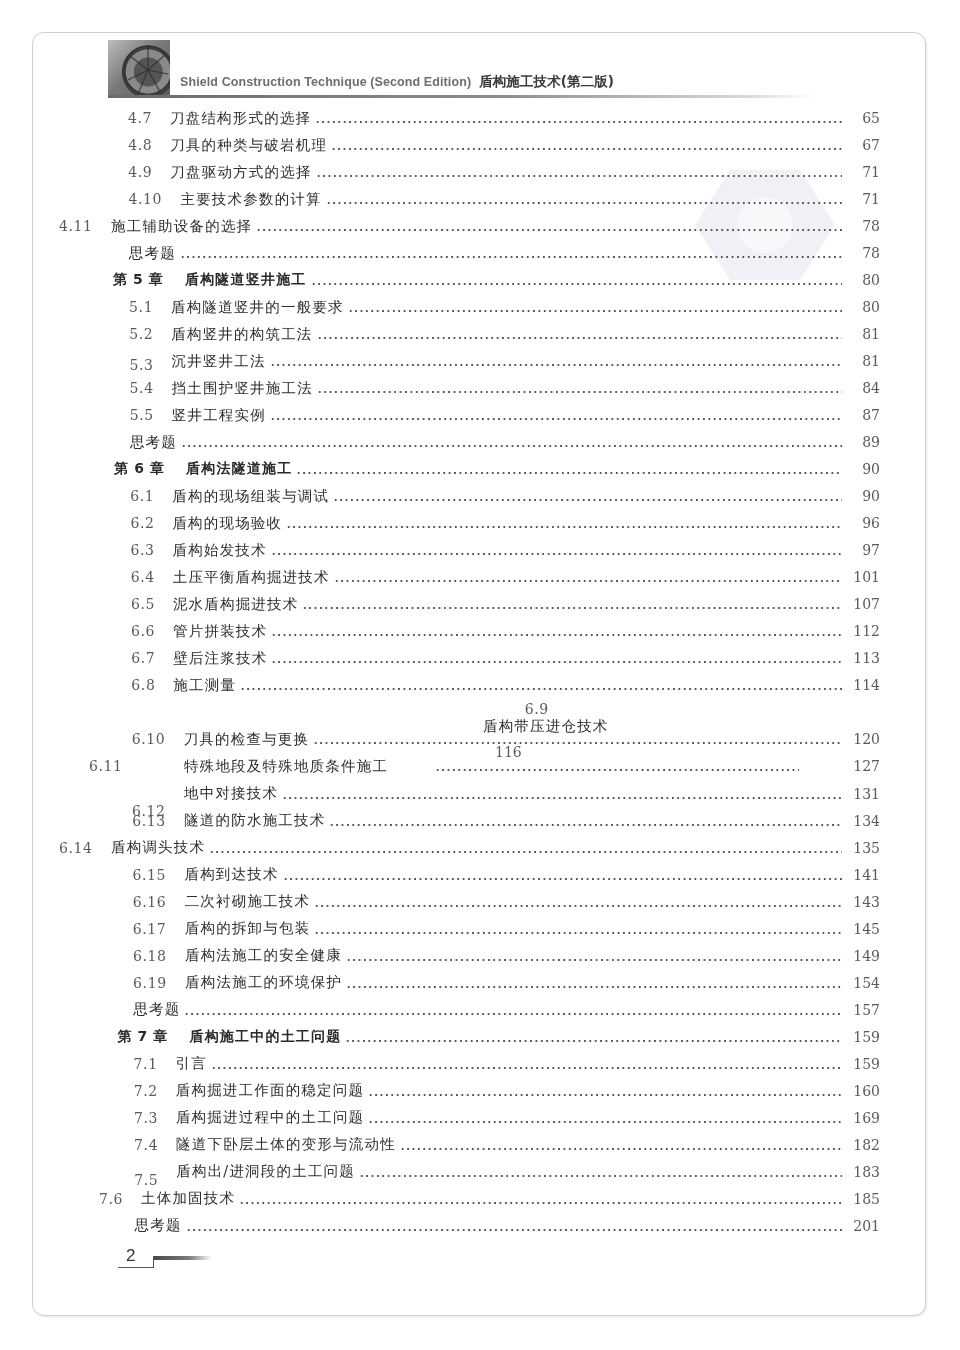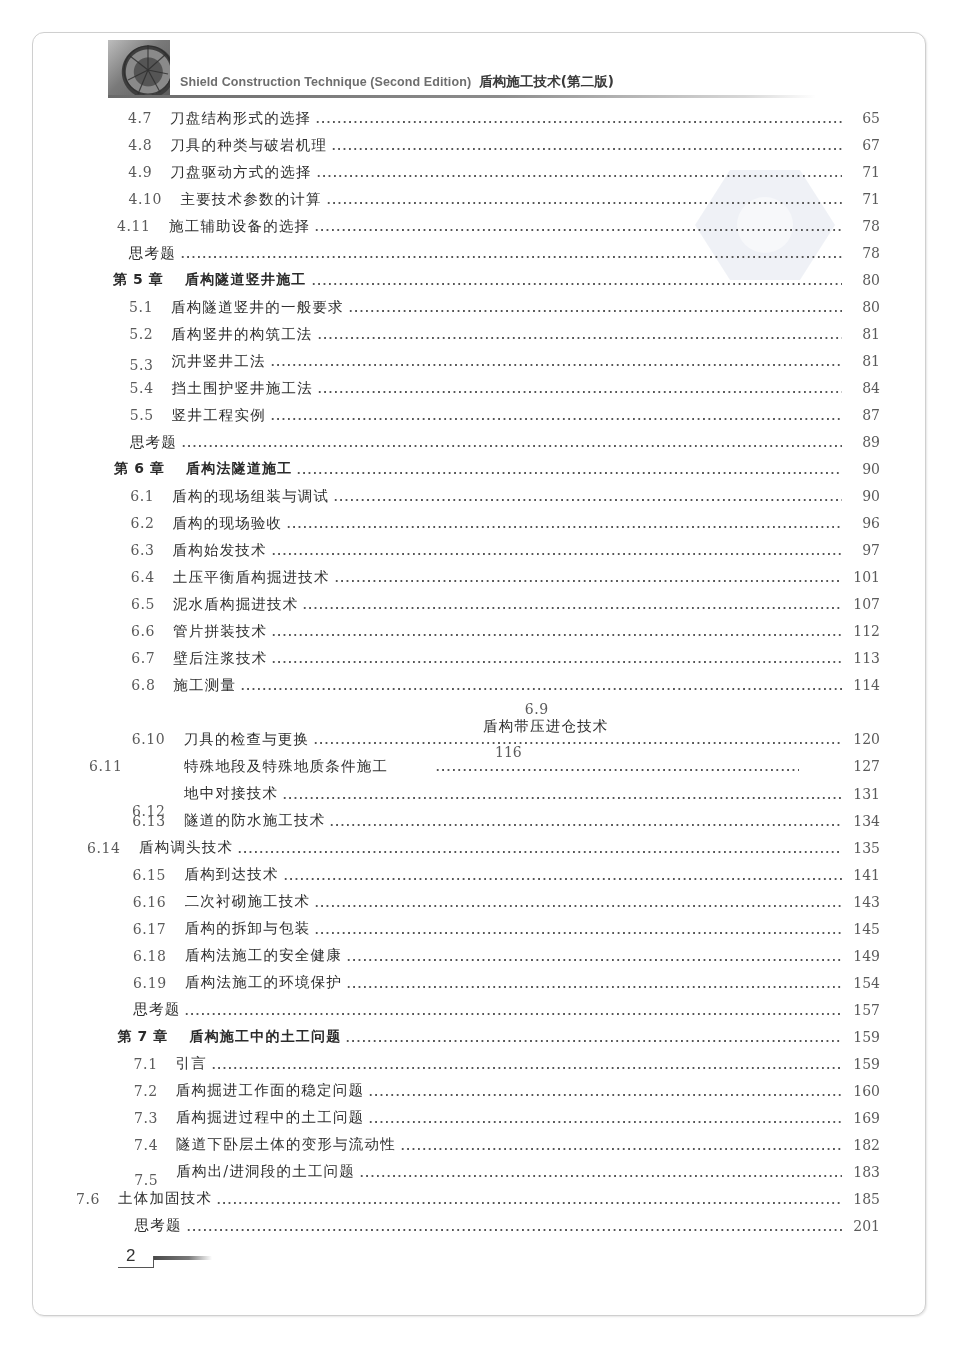--- a/index.html
+++ b/index.html
@@ -124,21 +124,21 @@
       <span class="title">刀盘驱动方式的选择</span>
       <span class="leader"></span>
       <span class="page">71</span>
     </div>
     <div class="toc-row section" style="top: 188.06px; padding-left: 128.48px; box-sizing: border-box;">
       <span class="num" style="display: inline-block; width: 52px;">4.10</span>
       <span class="title">主要技术参数的计算</span>
       <span class="leader"></span>
       <span class="page">71</span>
     </div>
-    <div class="toc-row section" style="top: 215.08px; padding-left: 117px; box-sizing: border-box;">
+    <div class="toc-row section" style="top: 215.08px; padding-left: 59px; box-sizing: border-box;">
       <span class="num" style="display: inline-block; width: 52px;">4.11</span>
       <span class="title">施工辅助设备的选择</span>
       <span class="leader"></span>
       <span class="page">78</span>
     </div>
     <div class="toc-row exercise" style="top: 242.1px; padding-left: 128.8px; box-sizing: border-box;">
       <span class="title">思考题</span>
       <span class="leader"></span>
       <span class="page">78</span>
     </div>
@@ -260,21 +260,21 @@
       <span class="title">地中对接技术</span>
       <span class="leader"></span>
       <span class="page">131</span>
     </div>
     <div class="toc-row section" style="top: 809.52px; padding-left: 132.16px; box-sizing: border-box;">
       <span class="num" style="display: inline-block; width: 52px;">6.13</span>
       <span class="title">隧道的防水施工技术</span>
       <span class="leader"></span>
       <span class="page">134</span>
     </div>
-    <div class="toc-row section" style="top: 836.54px; padding-left: 87px; box-sizing: border-box;">
+    <div class="toc-row section" style="top: 836.54px; padding-left: 59px; box-sizing: border-box;">
       <span class="num" style="display: inline-block; width: 52px;">6.14</span>
       <span class="title">盾构调头技术</span>
       <span class="leader"></span>
       <span class="page">135</span>
     </div>
     <div class="toc-row section" style="top: 863.56px; padding-left: 132.48px; box-sizing: border-box;">
       <span class="num" style="display: inline-block; width: 52px;">6.15</span>
       <span class="title">盾构到达技术</span>
       <span class="leader"></span>
       <span class="page">141</span>
@@ -337,21 +337,21 @@
       <span class="title">隧道下卧层土体的变形与流动性</span>
       <span class="leader"></span>
       <span class="page">182</span>
     </div>
     <div class="toc-row section" style="top: 1160.78px; padding-left: 134.24px; box-sizing: border-box;">
       <span class="num" style="display: inline-block; width: 42px; margin-top: 16px;">7.5</span>
       <span class="title">盾构出/进洞段的土工问题</span>
       <span class="leader"></span>
       <span class="page">183</span>
     </div>
-    <div class="toc-row section" style="top: 1187.8px; padding-left: 76px; box-sizing: border-box;">
+    <div class="toc-row section" style="top: 1187.8px; padding-left: 99px; box-sizing: border-box;">
       <span class="num" style="display: inline-block; width: 42px;">7.6</span>
       <span class="title">土体加固技术</span>
       <span class="leader"></span>
       <span class="page">185</span>
     </div>
     <div class="toc-row exercise" style="top: 1214.82px; padding-left: 134.56px; box-sizing: border-box;">
       <span class="title">思考题</span>
       <span class="leader"></span>
       <span class="page">201</span>
     </div>

